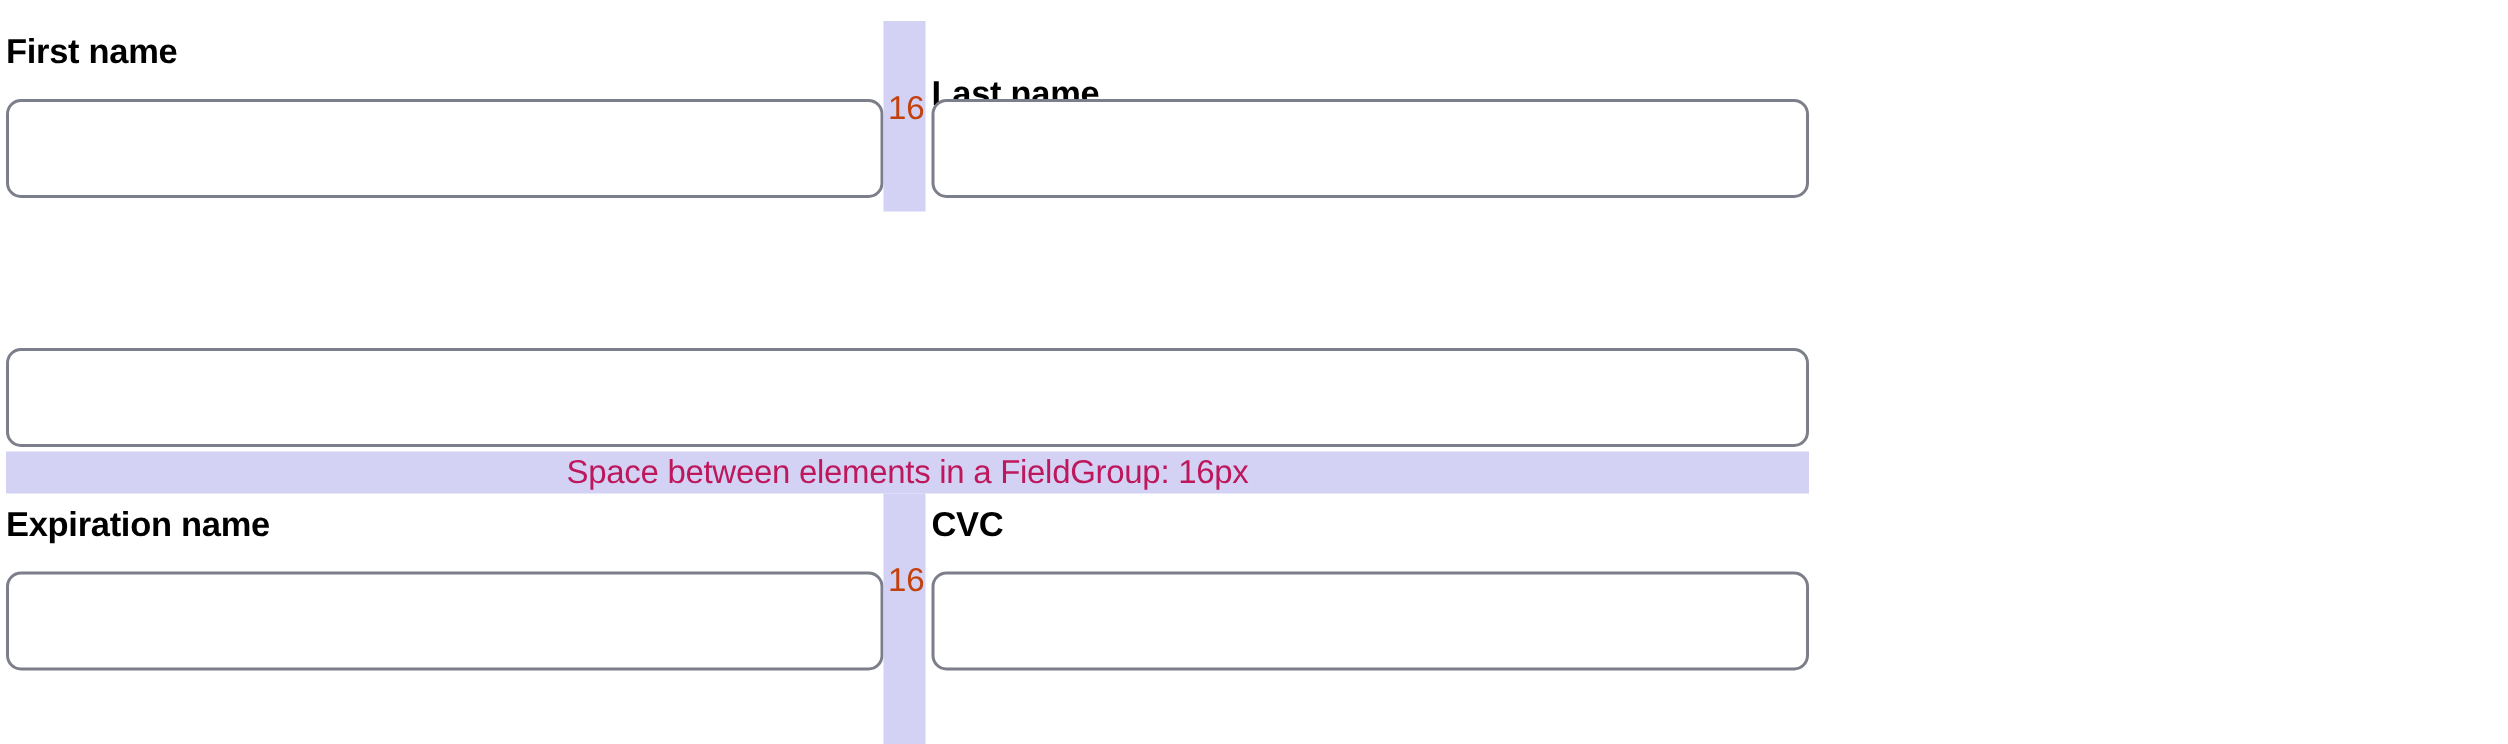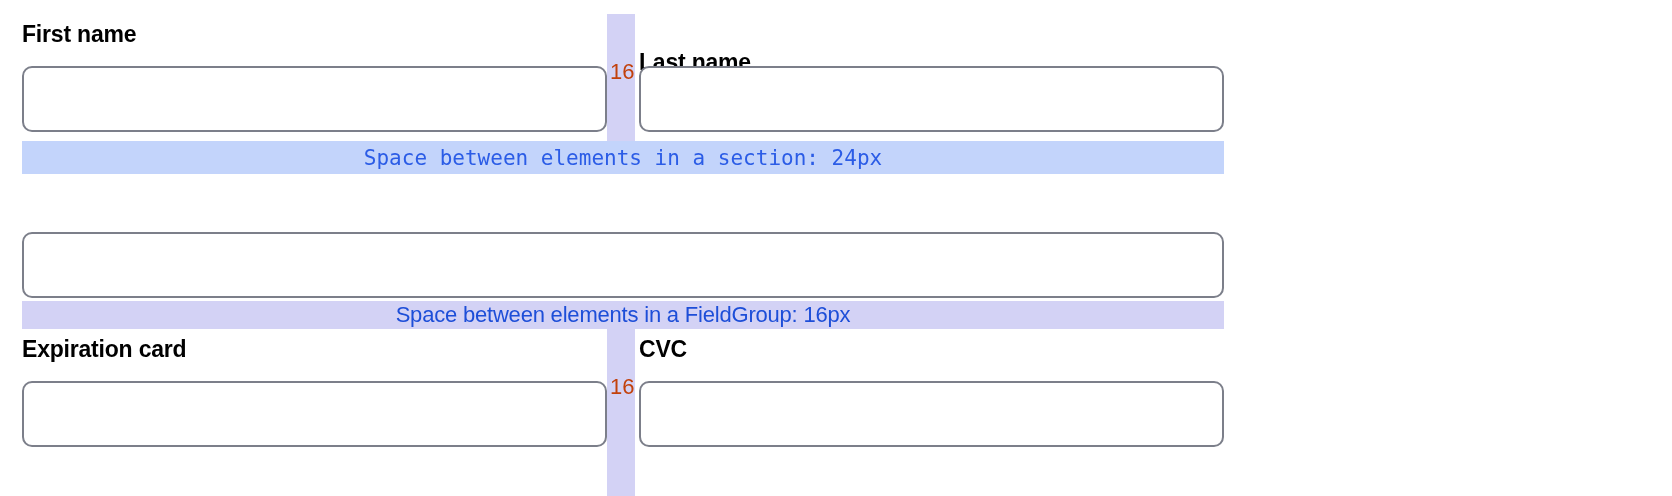--- a/index.html
+++ b/index.html
@@ -19,21 +19,21 @@
   .page {
     position: relative;
     width: 1672px;
     height: 496px;
     background: #ffffff;
   }
 
   
   .form-area {
     position: absolute;
-    left: 22px;
+    left: 4px;
     top: 0;
     width: 1279px;
     height: 496px;
   }
 
   
   .field-label {
     position: absolute;
     font-size: 23px;
     font-weight: bold;
@@ -74,21 +74,21 @@
     font-size: 21px;
     color: #2b5ce6;
     letter-spacing: 0px;
   }
   .gap-bar.fieldgroup {
     background: #d3d2f5;
   }
   .gap-bar.fieldgroup .gap-bar-label {
     font-family: "Liberation Sans", sans-serif;
     font-size: 22px;
-    color: #1d4ed8;
+    color: #be185d;
     letter-spacing: -0.2px;
   }
 
   
   .gap-strip {
     position: absolute;
     background: #d3d2f5;
   }
   .gap-strip-label {
     position: absolute;
@@ -109,32 +109,29 @@
 
     <input class="text-input" type="text" style="left: 0px; top: 66px; width: 585px;" placeholder="">
 
     <div class="gap-strip" style="left:585px; top:14px; width:28px; height:127px;"></div>
     <div class="gap-strip-label" style="left:588px; top:61px;">16</div>
 
     <div class="field-label" style="left:617px; top:20px;margin-top:28px;">Last name</div>
 
     <input class="text-input" type="text" style="left: 617px; top: 66px; width: 585px;" placeholder="">
 
-    <div class="gap-bar section" style="left:0px; top:141px; width:1202px; height:33px;">
-      <span class="gap-bar-label">Space between elements in a section: 24px</span>
-    </div>
 
 
     <input class="text-input" type="text" style="left: 0px; top: 232px; width: 1202px;" placeholder="">
 
     <div class="gap-bar fieldgroup" style="left:0px; top:301px; width:1202px; height:28px;">
       <span class="gap-bar-label">Space between elements in a FieldGroup: 16px</span>
     </div>
 
-    <div class="field-label" style="left:0px; top:335px;">Expiration card</div>
+    <div class="field-label" style="left:0px; top:335px;">Expiration name</div>
 
     <input class="text-input" type="text" style="left: 0px; top: 381px; width: 585px;" placeholder="">
 
     <div class="gap-strip" style="left:585px; top:329px; width:28px; height:167px;"></div>
     <div class="gap-strip-label" style="left:588px; top:376px;">16</div>
 
     <div class="field-label" style="left:617px; top:335px;">CVC</div>
 
     <input class="text-input" type="text" style="left: 617px; top: 381px; width: 585px;" placeholder="">
 

